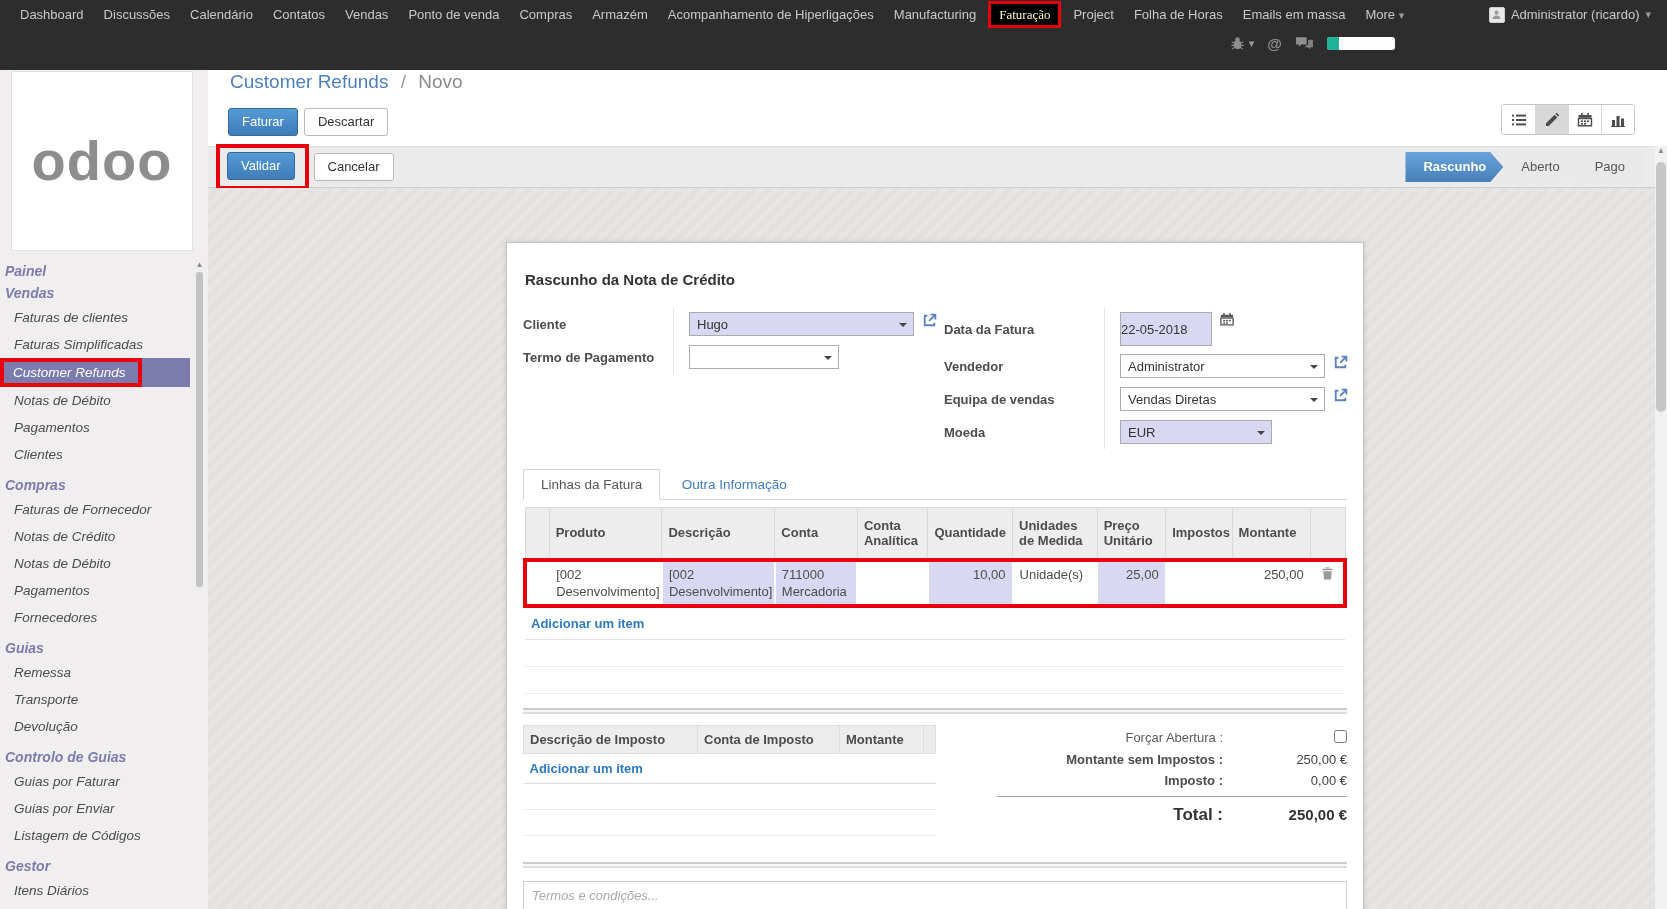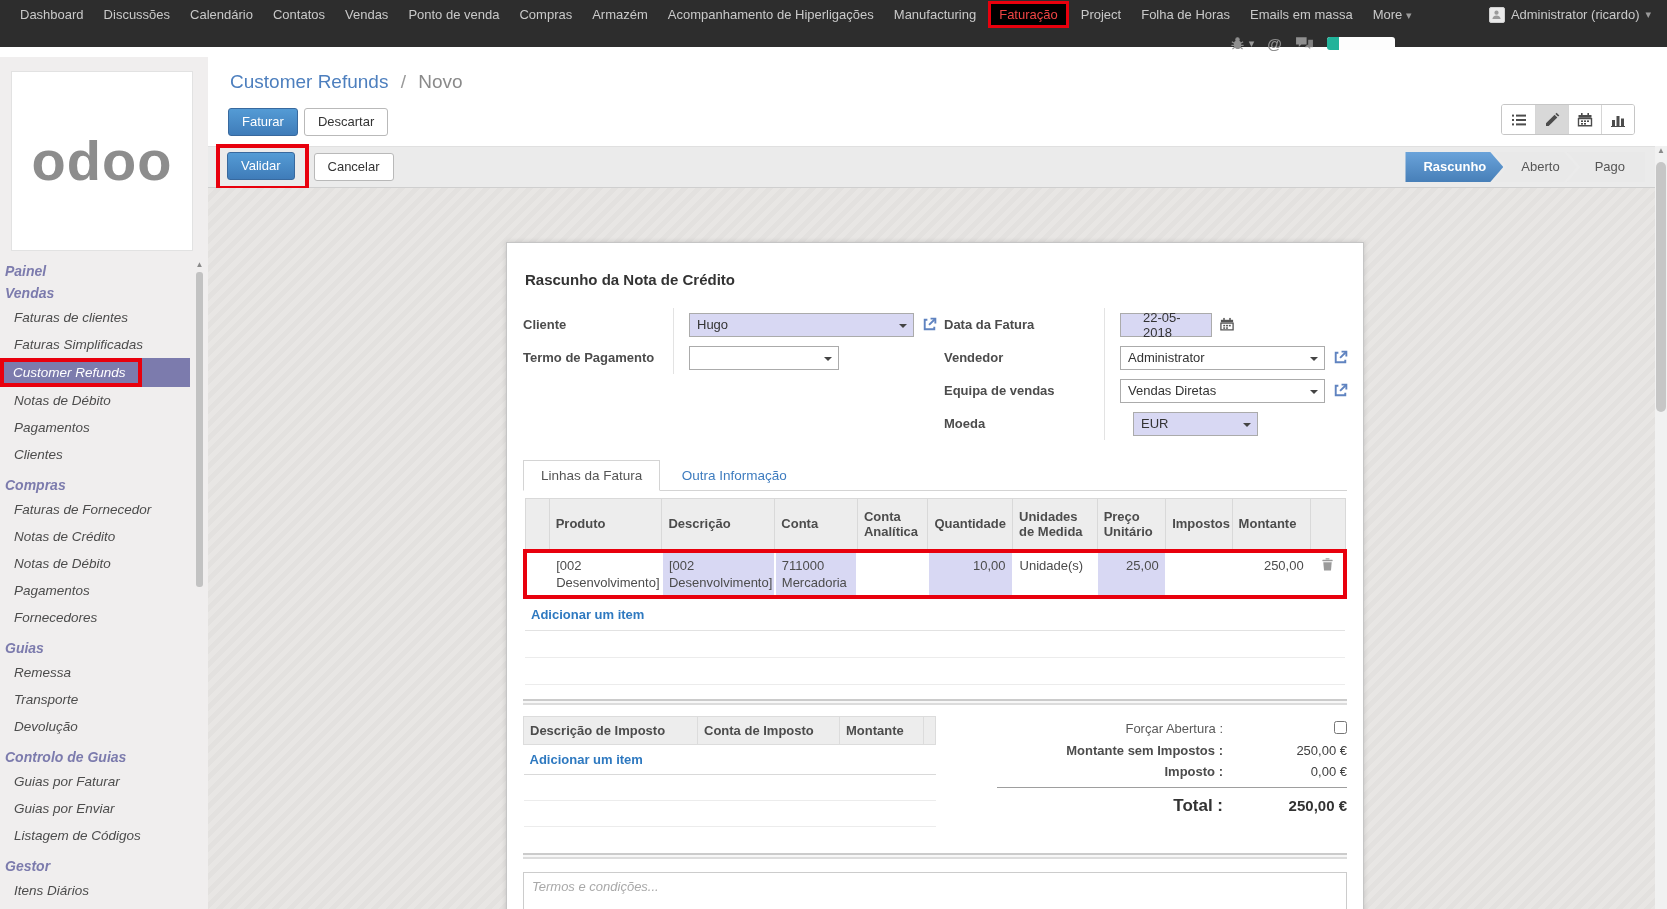--- a/index.html
+++ b/index.html
@@ -5,24 +5,24 @@
   :root{
     --red:#e8000d; --purple:#7c7bad; --link:#3e7cbf; --lav:#d8d8f3;
     --dark:#4c4c4c; --band:#ebebeb;
   }
   *{box-sizing:border-box;}
   html,body{margin:0;padding:0;}
   body{width:1667px;height:909px;overflow:hidden;position:relative;background:#fff;
        font-family:"Liberation Sans",sans-serif;-webkit-font-smoothing:antialiased;}
 
   
-  .topbar{position:absolute;top:0;left:0;right:0;height:47px;background:#2d2d2d;z-index:50;}
+  .topbar{position:absolute;top:0;left:0;right:0;height:70px;background:#2d2d2d;z-index:50;}
   .nav-row1{display:flex;align-items:center;height:29px;padding-left:10px;}
   .nav-item{color:#c9c9c9;font-size:13px;padding:0 10px;white-space:nowrap;cursor:pointer;line-height:29px;}
-  .nav-active{background:#000;color:#ef4444;border:3px solid var(--red);line-height:21px;padding:0 8px;margin:0 2px;}
+  .nav-active{background:#000;color:#fef9c3;border:3px solid var(--red);line-height:21px;padding:0 8px;margin:0 2px;font-family:Liberation Serif, serif;}
   .user-area{margin-left:auto;display:flex;align-items:center;gap:6px;padding-right:16px;color:#c9c9c9;font-size:13px;cursor:pointer;}
   .avatar{width:16px;height:16px;background:#e9e9e9;border:1px solid #cfcfcf;border-radius:2px;display:flex;align-items:center;justify-content:center;}
   .caret-txt{color:#9a9a9a;font-size:11px;}
   .nav-row2{height:28px;position:relative;}
   .sys-icons{position:absolute;right:272px;top:0;height:28px;display:flex;align-items:center;gap:13px;}
   .at-glyph{color:#8f8f8f;font-size:15px;font-weight:bold;line-height:1;}
   .pill{width:68px;height:13px;background:#fdfdfd;border-radius:3px;overflow:hidden;display:flex;}
   .pill-fill{width:12px;height:13px;background:#21b39a;}
 
   
@@ -74,27 +74,27 @@
 
   
   .sheet{position:absolute;left:298px;top:54px;width:858px;height:800px;background:#fff;
          border:1px solid #c5c5c5;box-shadow:0 0 5px rgba(0,0,0,.15);padding:16px 16px 20px;}
   .sheet-title{font-size:15px;font-weight:bold;color:#333;margin:12px 0 20px 2px;}
   .fcols{display:flex;}
   .fgroup{width:432px;} .fgroup.right{flex:1;margin-left:6px;}
   .frow{display:flex;align-items:center;min-height:33px;}
   .flabel{width:150px;font-weight:bold;font-size:13px;color:var(--dark);flex-shrink:0;}
   .fgroup.right .flabel{width:160px;}
-  .fval{border-left:1px solid #e3e3e3;padding:4px 0 4px 15px;display:flex;align-items:center;min-height:33px;flex:1;}
+  .fval{border-left:1px solid #e3e3e3;padding:4px 0 4px 15px;display:flex;align-items:flex-start;min-height:33px;flex:1;}
   .select{position:relative;height:24px;border:1px solid #ababab;background:#fff;display:flex;align-items:center;
           padding:0 20px 0 7px;font-size:13px;color:#333;cursor:pointer;}
   .select::after{content:"";position:absolute;right:6px;top:10px;border:4px solid transparent;border-top-color:#444;}
   .select.lav,.input.lav{background:var(--lav);}
-  .w225{width:225px;} .w150{width:150px;} .w205{width:205px;} .w155{width:125px;margin-left:13px;}
-  .input{height:24px;border:1px solid #ababab;font-size:13px;padding:0 22px;width:92px;display:flex;align-items:center;color:#333;cursor:text;}
+  .w225{width:225px;} .w150{width:150px;} .w205{width:205px;} .w155{width:152px;}
+  .input{height:34px;border:1px solid #ababab;font-size:13px;padding:0 0;width:92px;display:flex;align-items:center;color:#333;cursor:text;}
   .icon-after{margin-left:7px;display:flex;align-items:center;cursor:pointer;}
 
   .tabs{margin-top:20px;border-bottom:1px solid #d4d4d4;padding-left:0;}
   .tab{display:inline-block;padding:7px 17px;font-size:13.5px;cursor:pointer;}
   .tab.active{background:#fff;border:1px solid #d4d4d4;border-bottom:1px solid #fff;margin-bottom:-1px;color:#555;}
   .tab.inactive{color:var(--link);}
 
   table.otable{border-collapse:collapse;table-layout:fixed;width:100%;font-size:13px;color:var(--dark);margin-top:7px;}
   .otable th{background:#ededed;border:1px solid #d9d9d9;border-bottom:1px solid #cfcfcf;font-weight:bold;
              text-align:left;padding:6px;vertical-align:middle;height:52px;overflow:hidden;}

